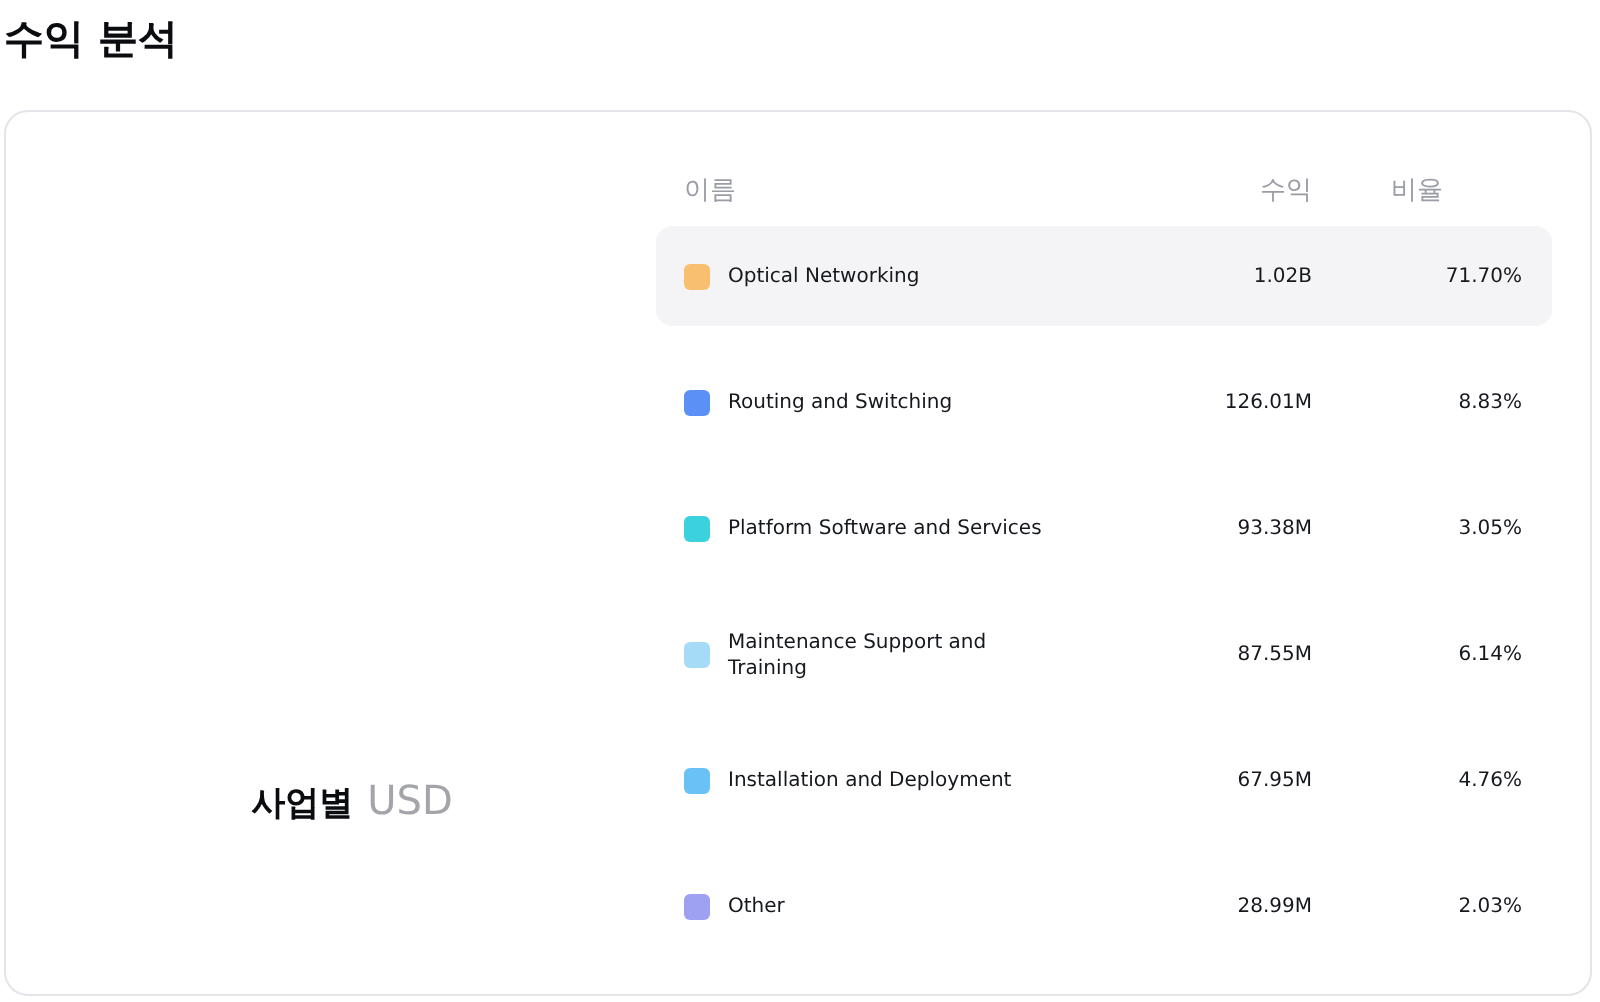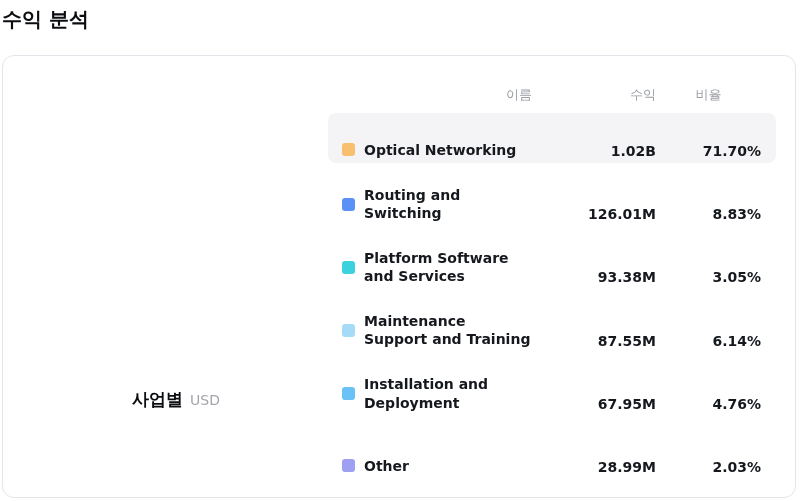--- a/index.html
+++ b/index.html
@@ -31,49 +31,48 @@
     text-align: center;
     font-size: 17px; font-weight: 700; line-height: 1.25; color: #0a0c10;
     white-space: pre-line;
     pointer-events: none;
   }
   .chart-caption {
     position: absolute; left: 0; top: 332px; width: 346px;
     text-align: center; white-space: nowrap;
   }
   .caption-label { font-size: 17px; font-weight: 700; color: #0a0c10; }
-  .caption-unit { font-size: 14px; color: #a3a5ab; margin-left: 7px; }
+  .caption-unit { font-size: 20px; color: #a3a5ab; margin-left: 7px; }
   
   .table-col { position: absolute; left: 325px; top: 0; width: 448px; height: 100%; }
   .thead {
     display: flex; align-items: center;
     margin-top: 29px; height: 20px;
     padding: 0 15px 0 14px;
     font-size: 13px; color: #9a9da5;
   }
   .rows {
     margin-top: 8px; height: 366px;
     display: flex; flex-direction: column; justify-content: space-between;
   }
   .row {
-    display: flex; align-items: flex-end;
+    display: flex; align-items: center;
     min-height: 50px;
     padding: 4px 15px 4px 14px;
     border-radius: 8px;
-    font-size: 14px; color: #15181d;
+    font-size: 10px; color: #15181d;
     cursor: default;
-    font-weight: bold;
   }
   .row.hl { background: #f4f4f6; }
   .c-name { width: 190px; display: flex; align-items: center; }
   .c-name .label { line-height: 1.3; }
   .swatch { width: 13px; height: 13px; border-radius: 3px; margin-right: 9px; flex: none; }
   .c-rev { width: 124px; text-align: right; }
   .c-pct { flex: 1; text-align: right; padding-left: 16px; }
-  .h-name { width: 190px; text-align: right; }
+  .h-name { width: 190px; }
   .h-rev { width: 124px; text-align: right; }
   .h-pct { flex: 1; text-align: center; }
 </style>
 </head>
 <body>
 
 <h1 class="page-title">수익 분석</h1>
 
 <div class="card">
 

